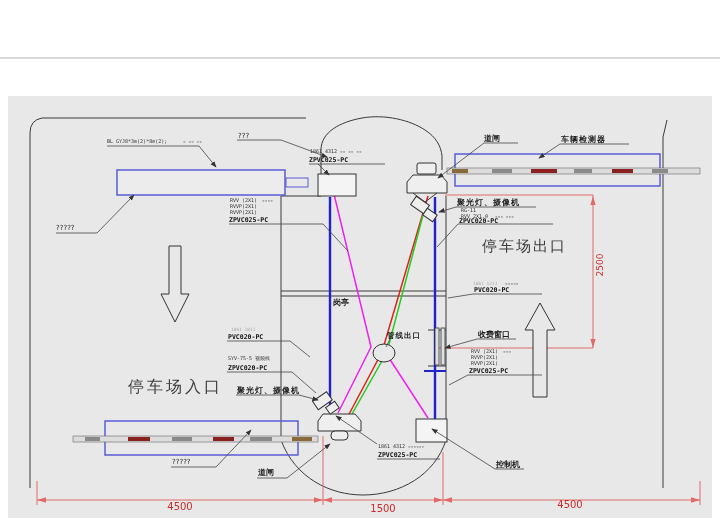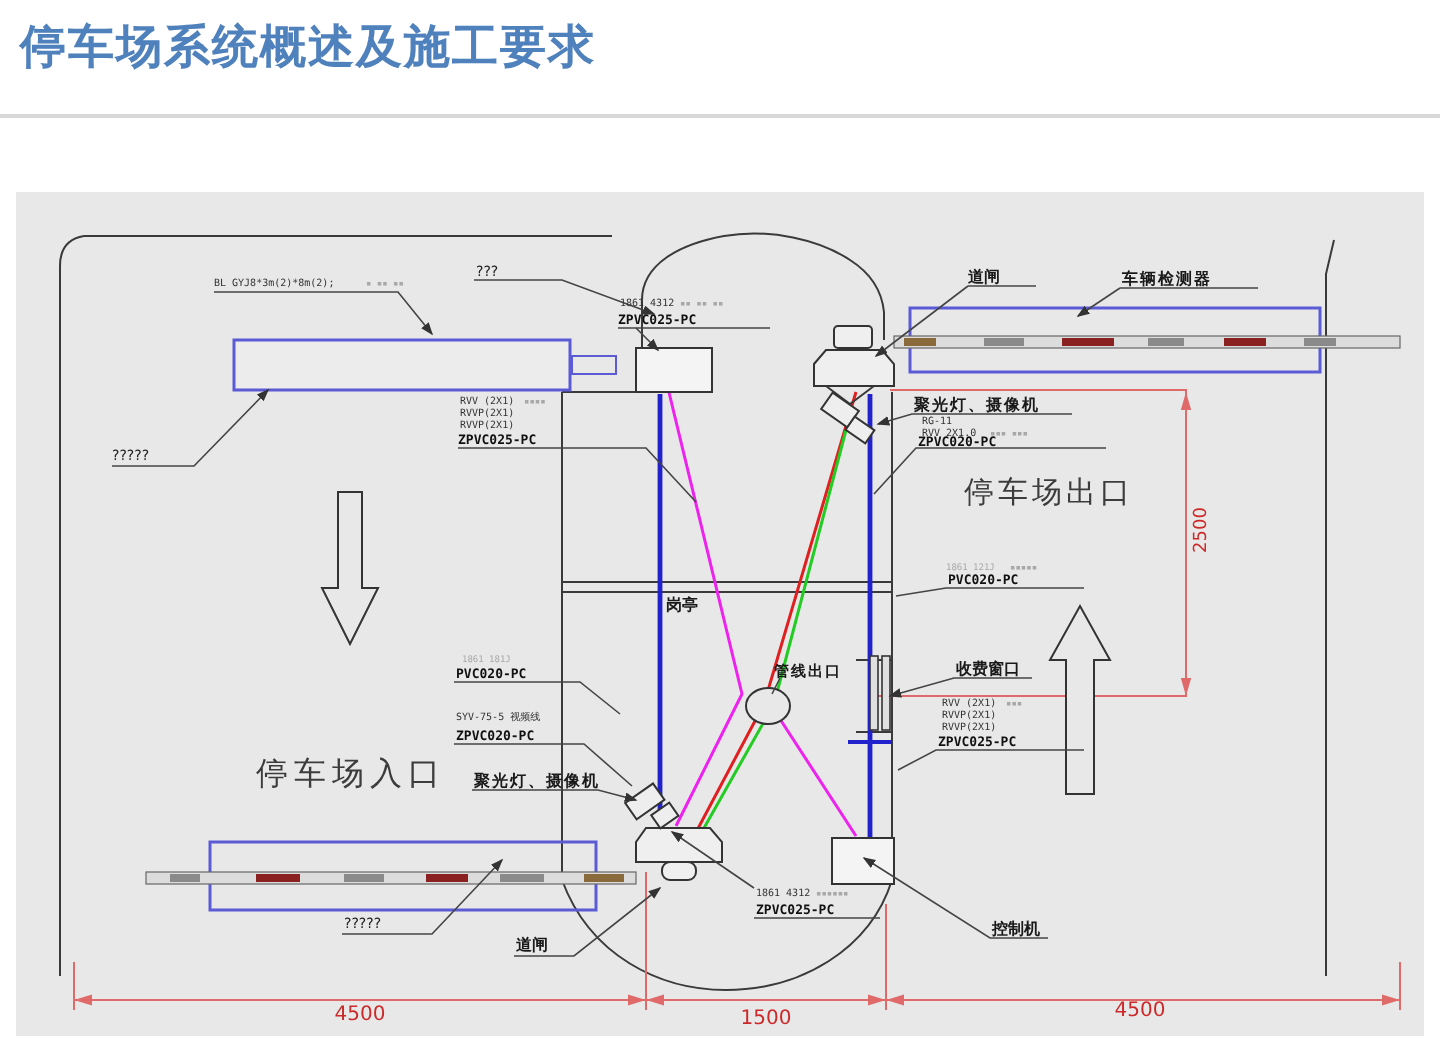--- a/index.html
+++ b/index.html
@@ -21,21 +21,20 @@
   .t-q{font-size:7px;fill:#222;}
   .t-dim{font-size:10px;fill:#cc2a2a;}
   .ld{stroke:#444;stroke-width:0.8;fill:none;}
   .struct{stroke:#3a3a3a;stroke-width:1;fill:none;}
   .redline{stroke:#e06a6a;stroke-width:1;fill:none;}
 </style>
 </head>
 <body>
 
 <div class="canvas">
-  <div class="slide-title">停车场系统概述及施工要求</div>
   <div class="title-divider"></div>
 
   <svg width="720" height="531" viewBox="0 0 720 531">
     <defs>
       <marker id="arr" markerWidth="9" markerHeight="8" refX="7" refY="3" orient="auto">
         <path d="M0,0 L8,3 L0,6 Z" fill="#333"></path>
       </marker>
     </defs>
 
     <rect x="8" y="96" width="704" height="422" fill="#e8e8e8"></rect>

